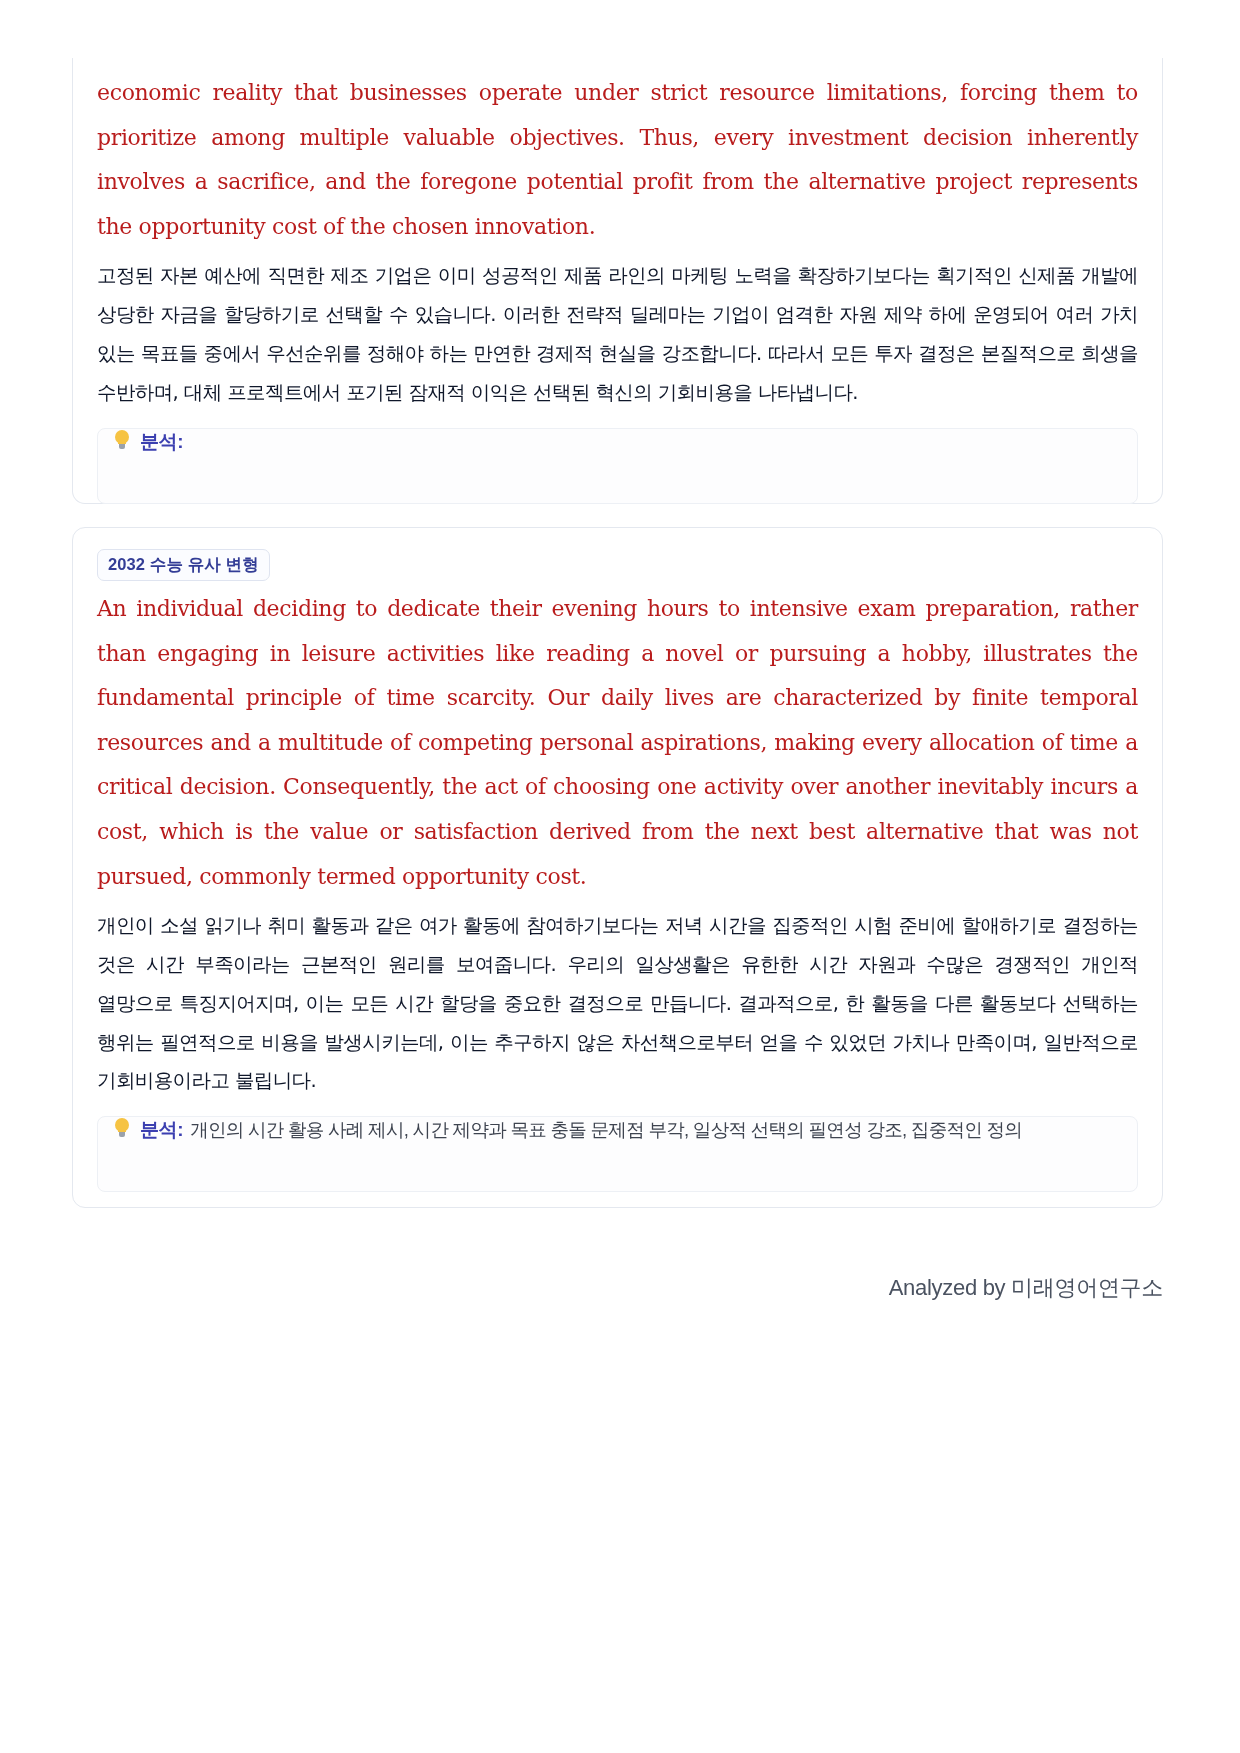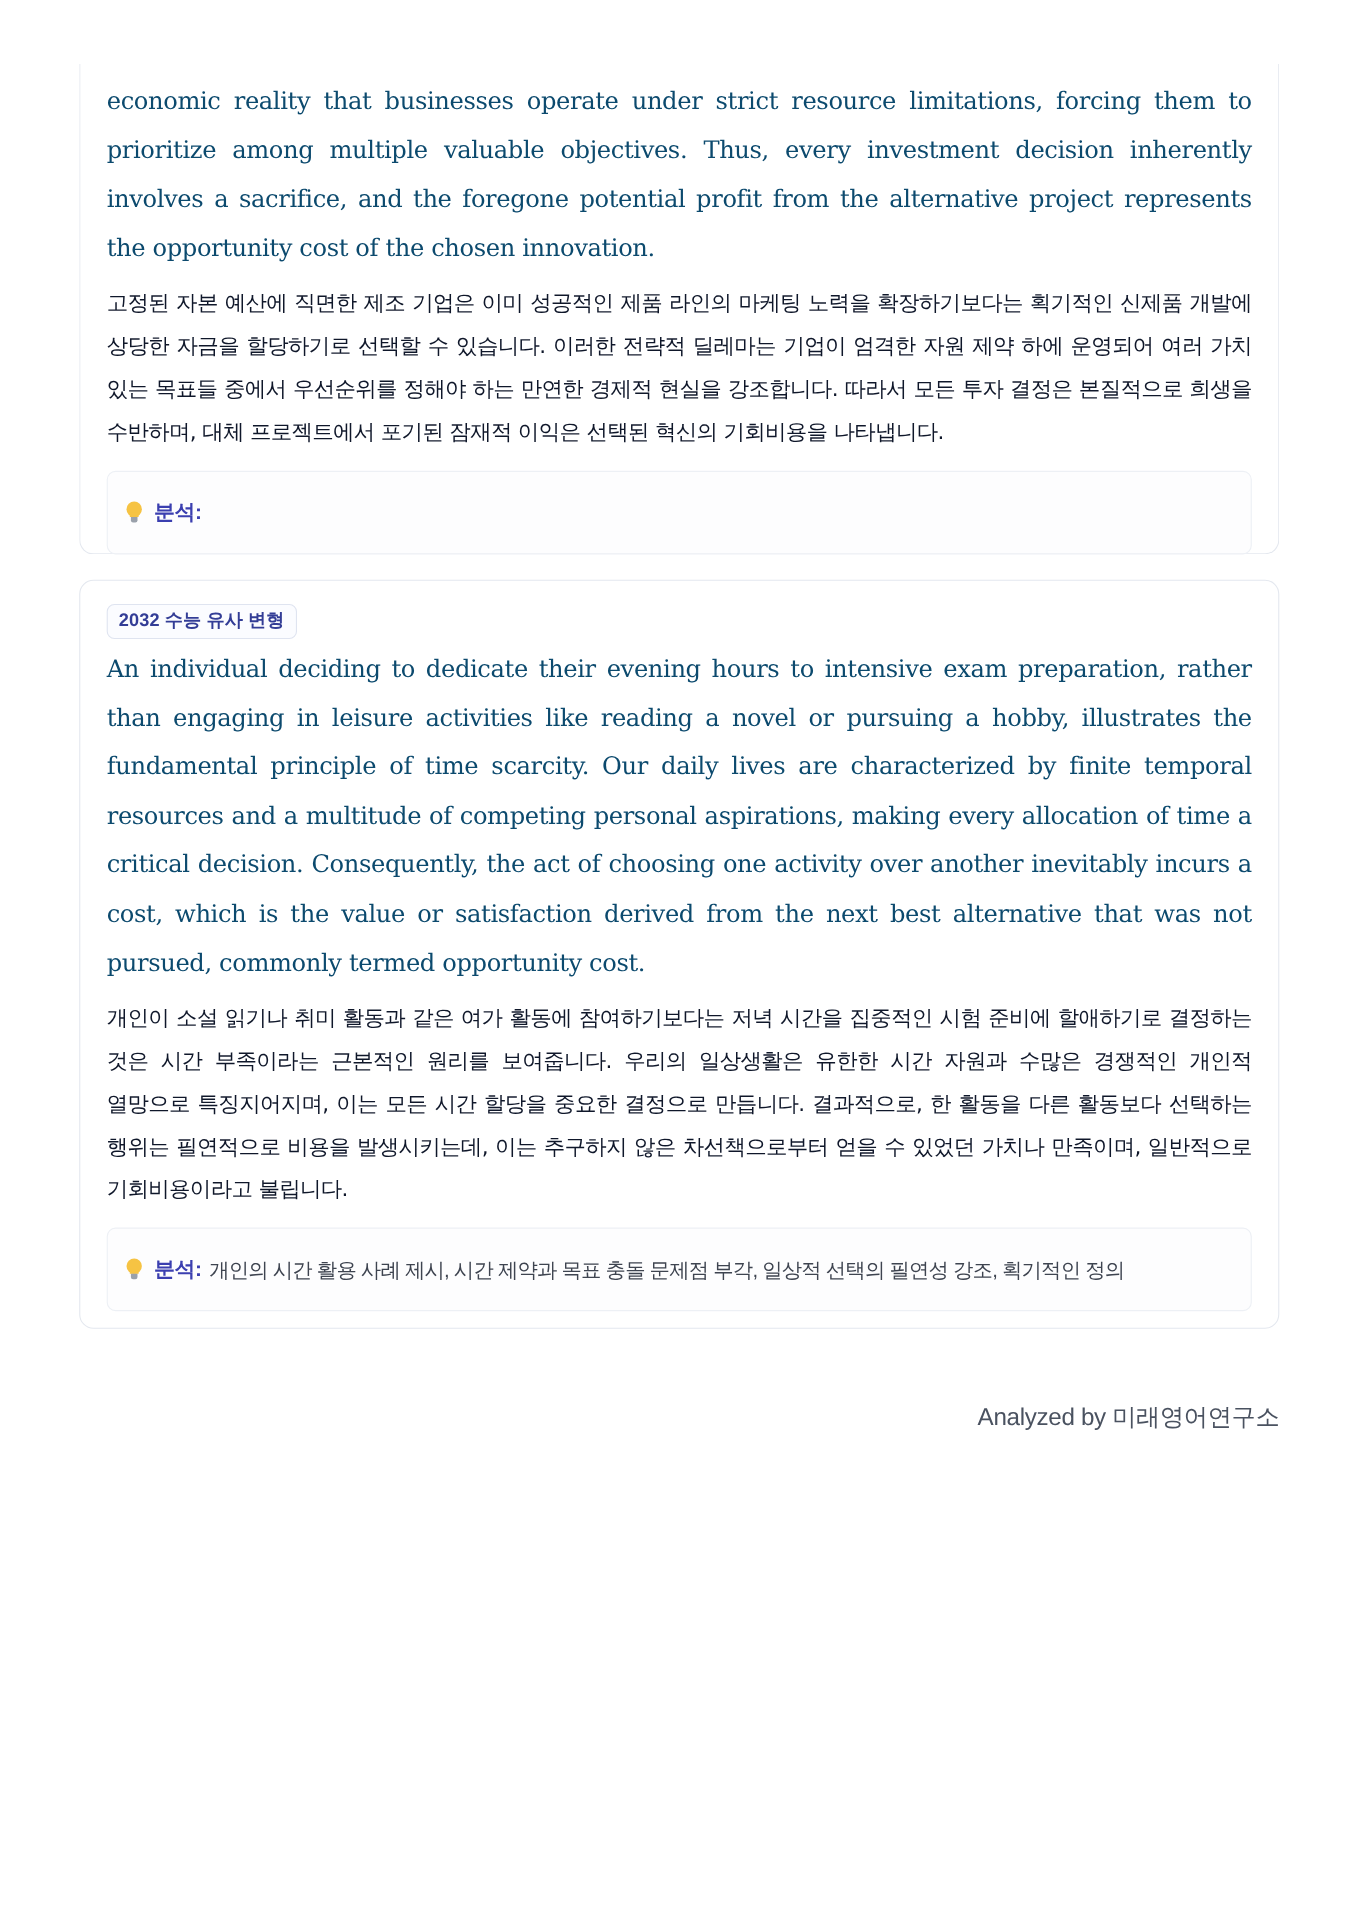--- a/index.html
+++ b/index.html
@@ -51,21 +51,21 @@
     font-weight: bold;
     font-size: 16.5px;
     letter-spacing: 0.1px;
     margin-bottom: 1px;
   }
   .en {
     font-family: "DejaVu Serif", "Liberation Serif", serif;
     font-size: 22px;
     line-height: 44.6px;
     text-align: justify;
-    color: #0c4a6e;
+    color: #b91c1c;
     margin: 0;
     letter-spacing: -0.35px;
     word-spacing: 0px;
   }
   .card.continued .en {
     margin-top: 12px;
   }
   .card.full .en {
     margin-top: 5px;
   }
@@ -79,21 +79,21 @@
     letter-spacing: -0.6px;
     word-break: keep-all;
   }
   .analysis {
     box-sizing: border-box;
     height: 76px;
     border: 1.5px solid #edf0f5;
     border-radius: 8px;
     background: #fdfdfe;
     display: flex;
-    align-items: center;
+    align-items: flex-start;
     padding: 0 16px;
     margin-top: 15px;
     white-space: nowrap;
     overflow: hidden;
   }
   .bulb {
     width: 16px;
     height: 22px;
     position: relative;
     margin-right: 10px;
@@ -166,17 +166,17 @@
   <span class="badge">2032 수능 유사 변형</span>
   <p class="en">An individual deciding to dedicate their evening hours to intensive exam preparation, rather than engaging in leisure activities like reading a novel or pursuing a hobby, illustrates the fundamental principle of time scarcity. Our daily lives are characterized by finite temporal resources and a multitude of competing personal aspirations, making every allocation of time a critical decision. Consequently, the act of choosing one activity over another inevitably incurs a cost, which is the value or satisfaction derived from the next best alternative that was not pursued, commonly termed opportunity cost.</p>
   <p class="ko">개인이 소설 읽기나 취미 활동과 같은 여가 활동에 참여하기보다는 저녁 시간을 집중적인 시험 준비에 할애하기로 결정하는 것은 시간 부족이라는 근본적인 원리를 보여줍니다. 우리의 일상생활은 유한한 시간 자원과 수많은 경쟁적인 개인적 열망으로 특징지어지며, 이는 모든 시간 할당을 중요한 결정으로 만듭니다. 결과적으로, 한 활동을 다른 활동보다 선택하는 행위는 필연적으로 비용을 발생시키는데, 이는 추구하지 않은 차선책으로부터 얻을 수 있었던 가치나 만족이며, 일반적으로 기회비용이라고 불립니다.</p>
   <div class="analysis">
     <span class="bulb">
       <span class="glass"></span>
         <span class="neck"></span>
         <span class="base"></span>
     </span>
     <span class="analysis-label">분석:</span>
-    <span class="analysis-text">개인의 시간 활용 사례 제시, 시간 제약과 목표 충돌 문제점 부각, 일상적 선택의 필연성 강조, 획기적인 정의</span>
+    <span class="analysis-text">개인의 시간 활용 사례 제시, 시간 제약과 목표 충돌 문제점 부각, 일상적 선택의 필연성 강조, 집중적인 정의</span>
   </div>
 </div>
 
 <div class="footer">Analyzed by 미래영어연구소</div>
 
 </body></html>

